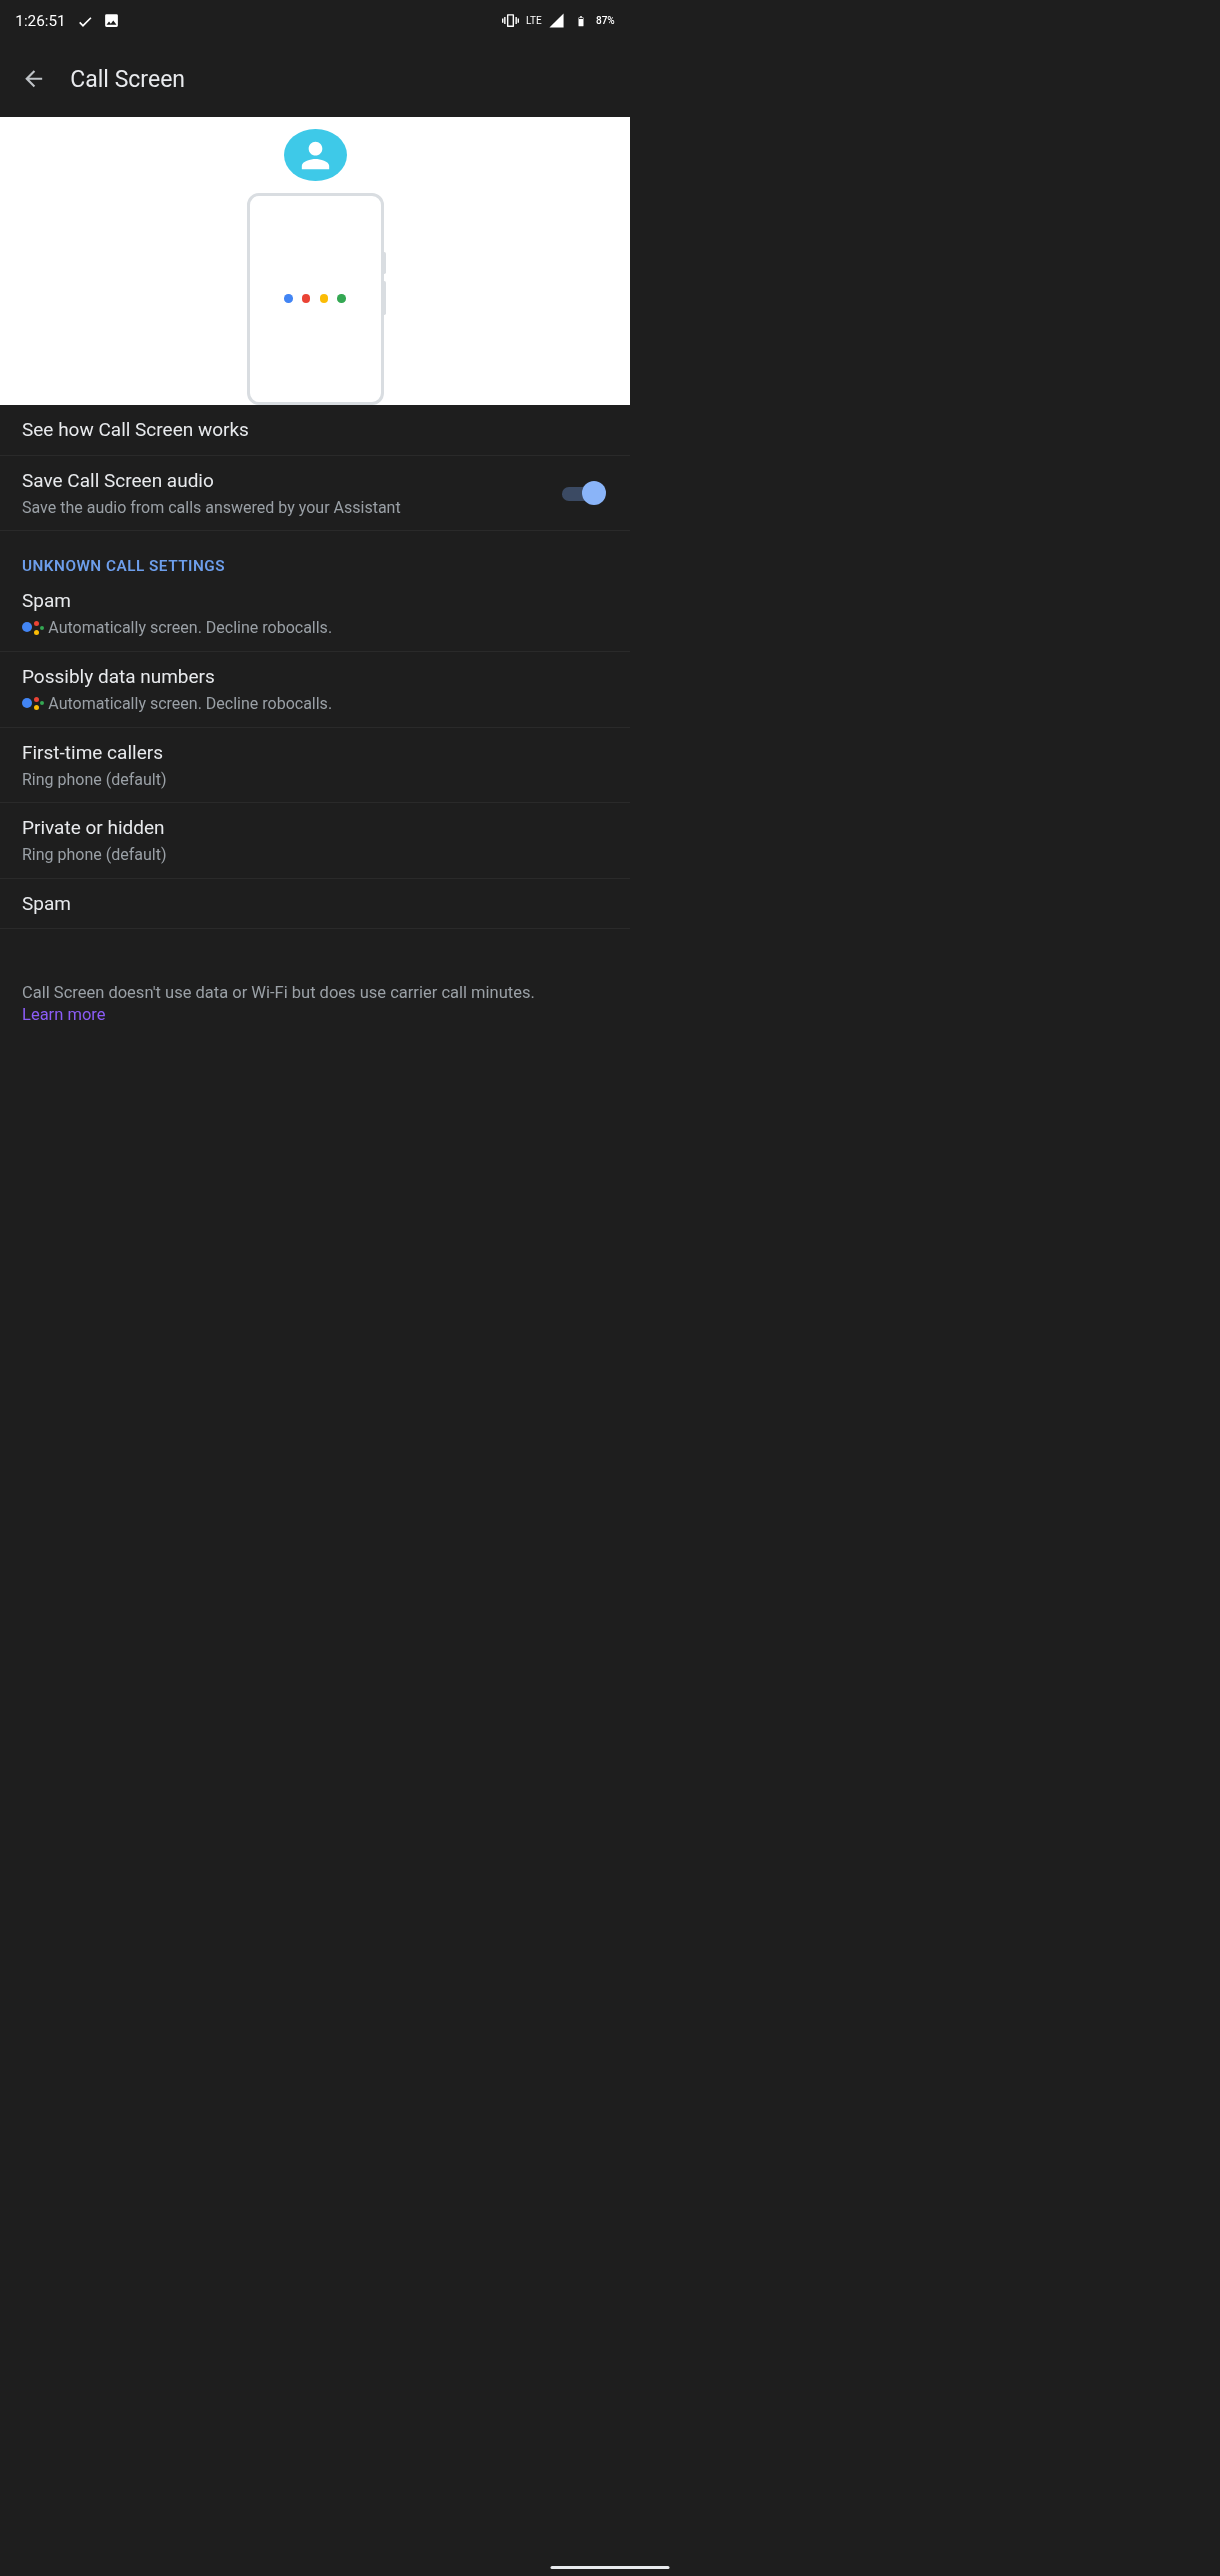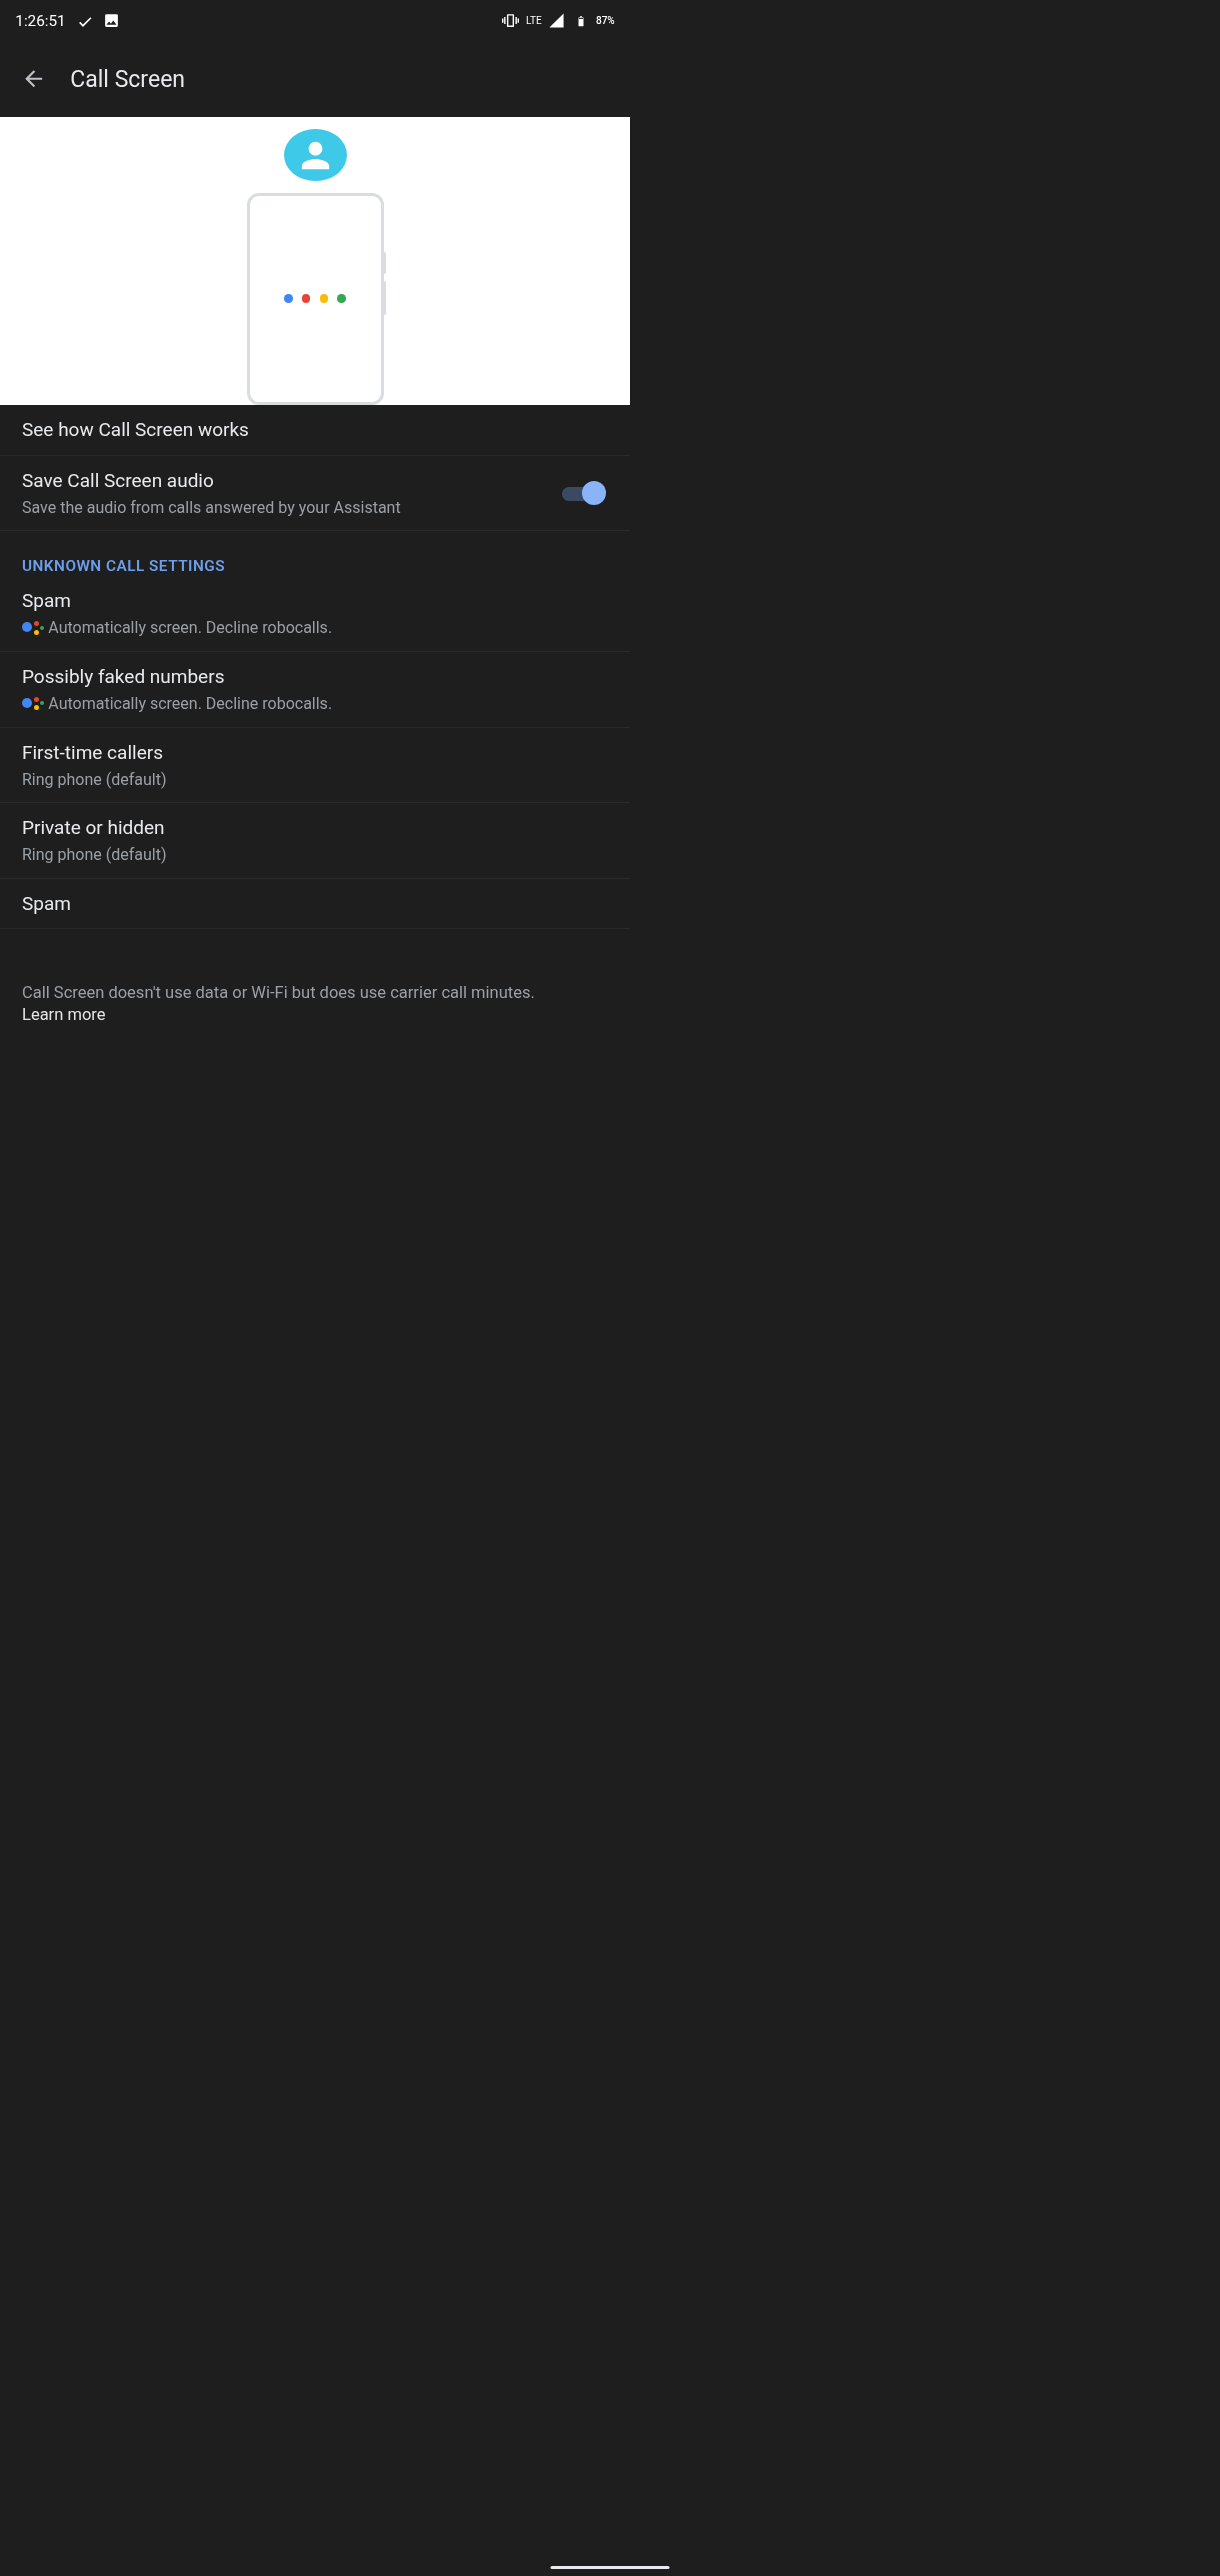--- a/index.html
+++ b/index.html
@@ -103,21 +103,21 @@
     position: absolute; right: -3.4px; top: -0.8px; width: 24px; height: 24px; border-radius: 50%;
     background: #8ab4f8;
   }
   .footer-text {
     padding: 32px 22px 8.5px;
     color: #9aa0a6;
     font-size: 16.5px;
     line-height: 1.35;
   }
   .footer-text .para2 { margin-top: 20.3px; }
-  .link { color: #e5e5e5; }
+  .link { color: #8b5cf6; }
   .nav-handle {
     position: absolute; bottom: 6.8px; left: 50%; transform: translateX(-50%);
     width: 119px; height: 3.4px; background: #e8eaed; border-radius: 1.7px;
   }
 </style>
 </head>
 <body>
 
 <div class="screen">
 
@@ -209,21 +209,21 @@
           <span class="ad big"></span>
             <span class="ad r"></span>
             <span class="ad y"></span>
             <span class="ad g"></span>
         </span>
         <span>Automatically screen. Decline robocalls.</span>
       </div>
     </div>
 
     <div class="item">
-      <div class="item-title">Possibly faked numbers</div>
+      <div class="item-title">Possibly data numbers</div>
       <div class="item-sub with-icon">
         <span class="assistant-dots">
           <span class="ad big"></span>
             <span class="ad r"></span>
             <span class="ad y"></span>
             <span class="ad g"></span>
         </span>
         <span>Automatically screen. Decline robocalls.</span>
       </div>
     </div>

